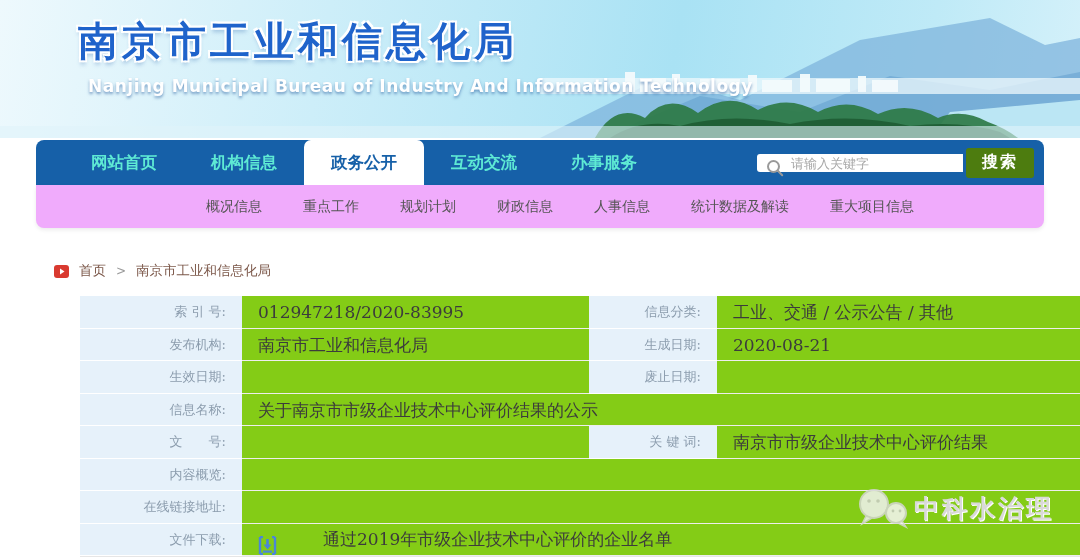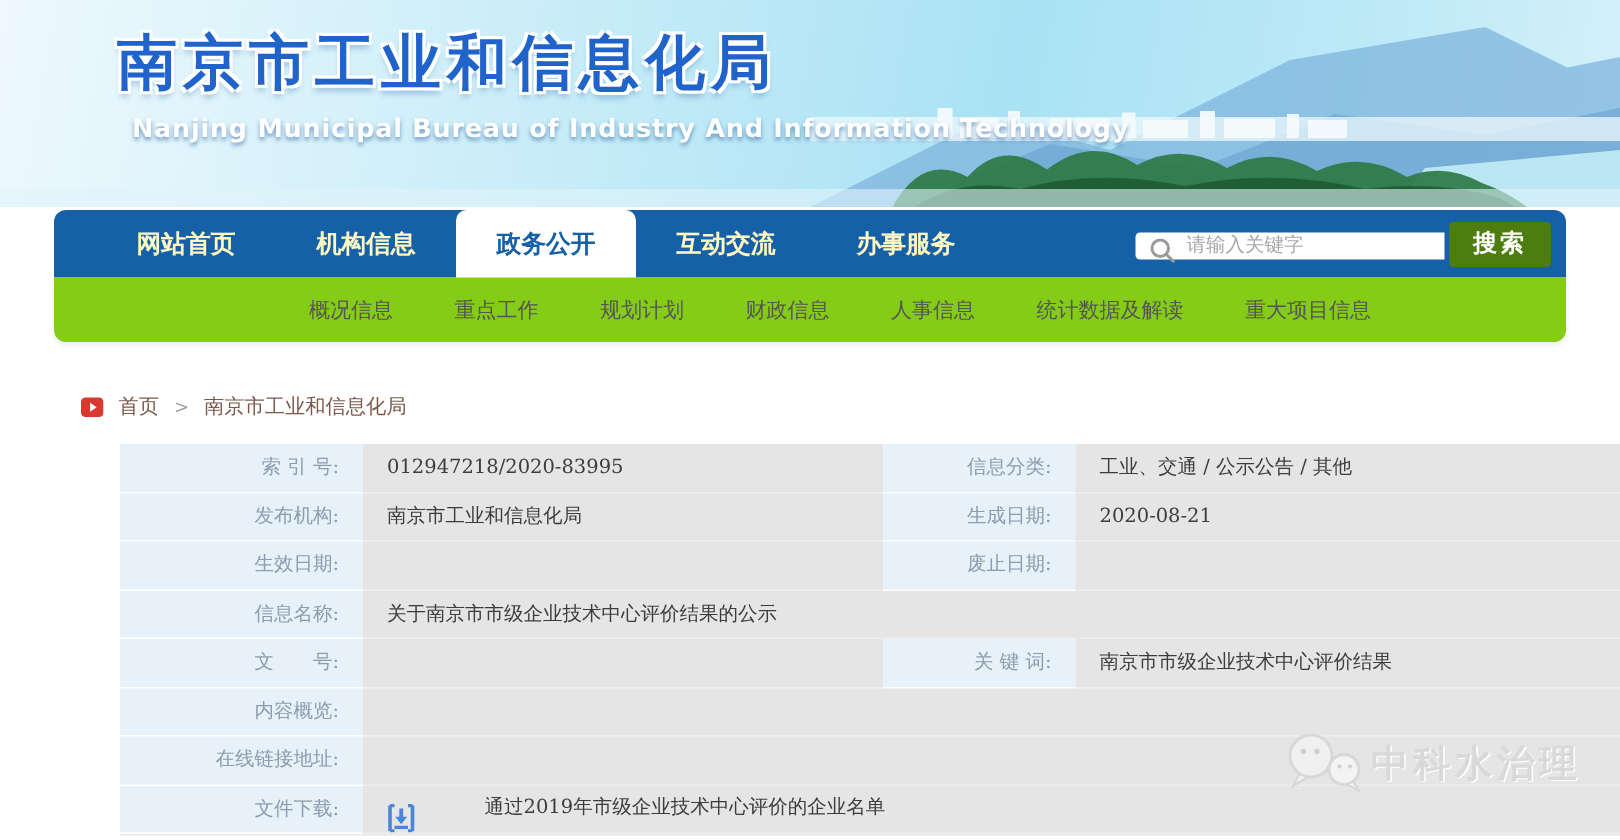--- a/index.html
+++ b/index.html
@@ -14,54 +14,54 @@
   .banner-title { position:absolute; left:78px; top:14px; font-size:40px; font-weight:bold;
     letter-spacing:4px; color:#1f63cb;
     text-shadow:-2px -2px 0 #fff, 2px -2px 0 #fff, -2px 2px 0 #fff, 2px 2px 0 #fff, 0 4px 4px rgba(20,80,160,.35); }
   .banner-sub { position:absolute; left:88px; top:76px; font-size:17px; font-weight:bold; color:#fff;
     text-shadow:0 2px 3px rgba(25,80,150,.55); letter-spacing:.5px; }
 
   
   .navwrap { position:absolute; left:36px; top:140px; width:1008px; }
   .navbar { display:flex; align-items:center; height:45px; background:#1660a8;
     border-radius:8px 8px 0 0; padding-left:28px; padding-right:10px; }
-  .nav-item { height:45px; line-height:45px; padding:0 27px; color:#fef9c3; font-size:16.5px;
+  .nav-item { height:45px; line-height:45px; padding:0 27px; color:#5eead4; font-size:16.5px;
     font-weight:bold; cursor:pointer; white-space:nowrap; }
   .nav-item.active { background:#fff; color:#1660a8; border-radius:7px 7px 0 0; }
   .searchbox { margin-left:auto; display:flex; align-items:center; }
   .search-field { position:relative; }
   .search-field input { width:206px; height:18px; border:none; border-radius:3px 0 0 3px;
     padding:0 8px 0 34px; font-size:13px; color:#444; outline:none; background:#fff;
     font-family:"DejaVu Sans","Liberation Sans",sans-serif; }
   .search-field input::placeholder { color:#a8a8a8; }
   .search-glyph { position:absolute; left:9px; top:6px; width:18px; height:18px; }
   .search-btn { width:68px; height:30px; border:none; background:#4d7c0f; color:#fff;
     font-size:16px; font-weight:bold; border-radius:3px; margin-left:3px; cursor:pointer; letter-spacing:2px;
     font-family:"DejaVu Sans","Liberation Sans",sans-serif; }
-  .subnav { display:flex; align-items:center; height:43px; background:#84cc16;
+  .subnav { display:flex; align-items:center; height:43px; background:#f0abfc;
     border-radius:0 0 8px 8px; box-shadow:0 2px 4px rgba(0,0,0,.08); padding-left:170px;
     font-family:"DejaVu Serif","Liberation Serif",serif; }
   .subnav-item { font-size:14px; color:#555; margin-right:41px; cursor:pointer; white-space:nowrap; }
 
   
   .breadcrumb { position:absolute; left:54px; top:262px; display:flex; align-items:center;
     font-family:"DejaVu Serif","Liberation Serif",serif; font-size:13.5px; color:#7c584a; }
   .crumb-icon { width:15px; height:15px; margin-right:10px; }
   .crumb-sep { color:#9a9a9a; margin:0 10px; font-size:12px; }
   .crumb-link { cursor:pointer; }
 
   
   .info-table { position:absolute; left:36px; top:296px; width:1008px;
     font-family:"DejaVu Serif","Liberation Serif",serif; border-bottom:1px solid #e6e6e6;margin-left:44px; }
   .t-row { display:flex; height:32.5px; }
   .lbl { background:#e6f1fa; color:#8b9cad; font-size:13px; text-align:right;
     padding-right:16px; line-height:32px; border-bottom:1px solid #fff; white-space:pre; }
   .lbl.l1 { width:162px; }
   .lbl.l2 { width:128px; }
-  .val { background:#e5e5e5; color:#3c3c3c; font-size:13px; line-height:32px;
+  .val { background:#84cc16; color:#3c3c3c; font-size:17px; line-height:32px;
     padding-left:16px; border-bottom:1px solid #ededed; overflow:hidden; white-space:nowrap; }
   .val.v1 { width:347px; }
   .val.vflex { flex:1; }
   .val.vfile { display:flex; align-items:flex-end; }
   .dl-icon { width:19px; height:19px; flex:none; }
   .dl-text { margin-left:46px; cursor:pointer; }
 
   
   .watermark { position:absolute; right:26px; top:486px; display:flex; align-items:center;
     z-index:5; pointer-events:none; }

